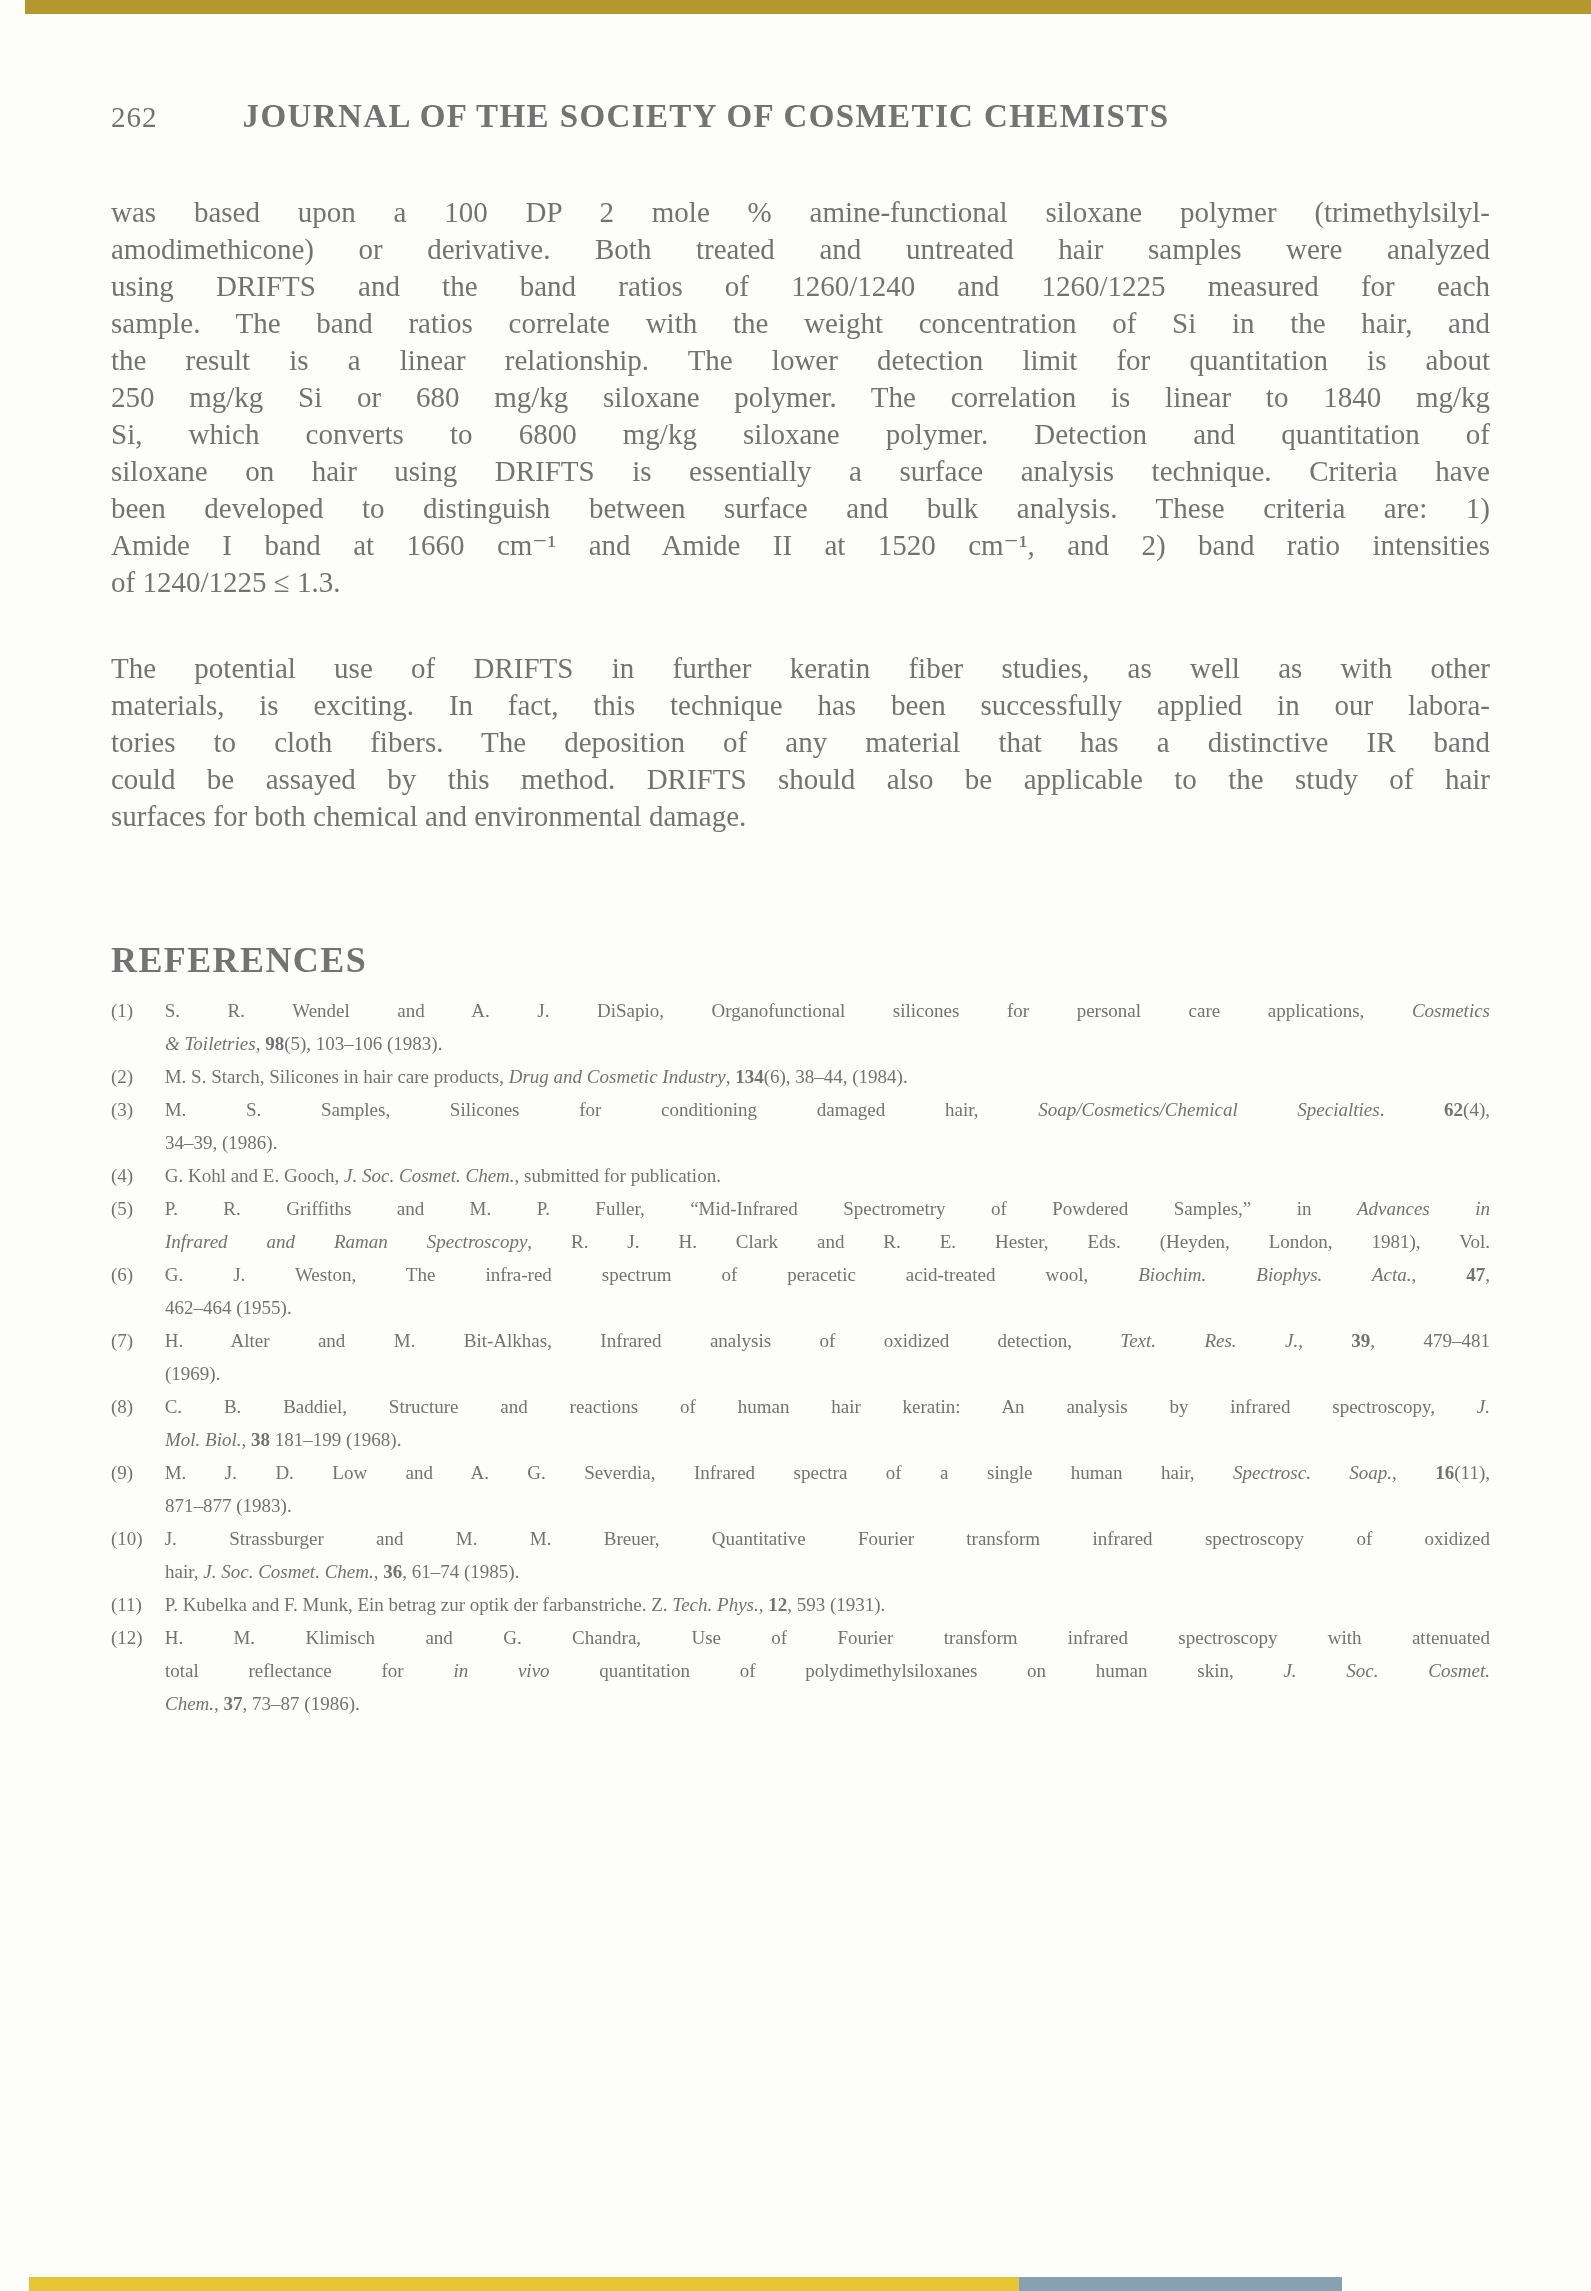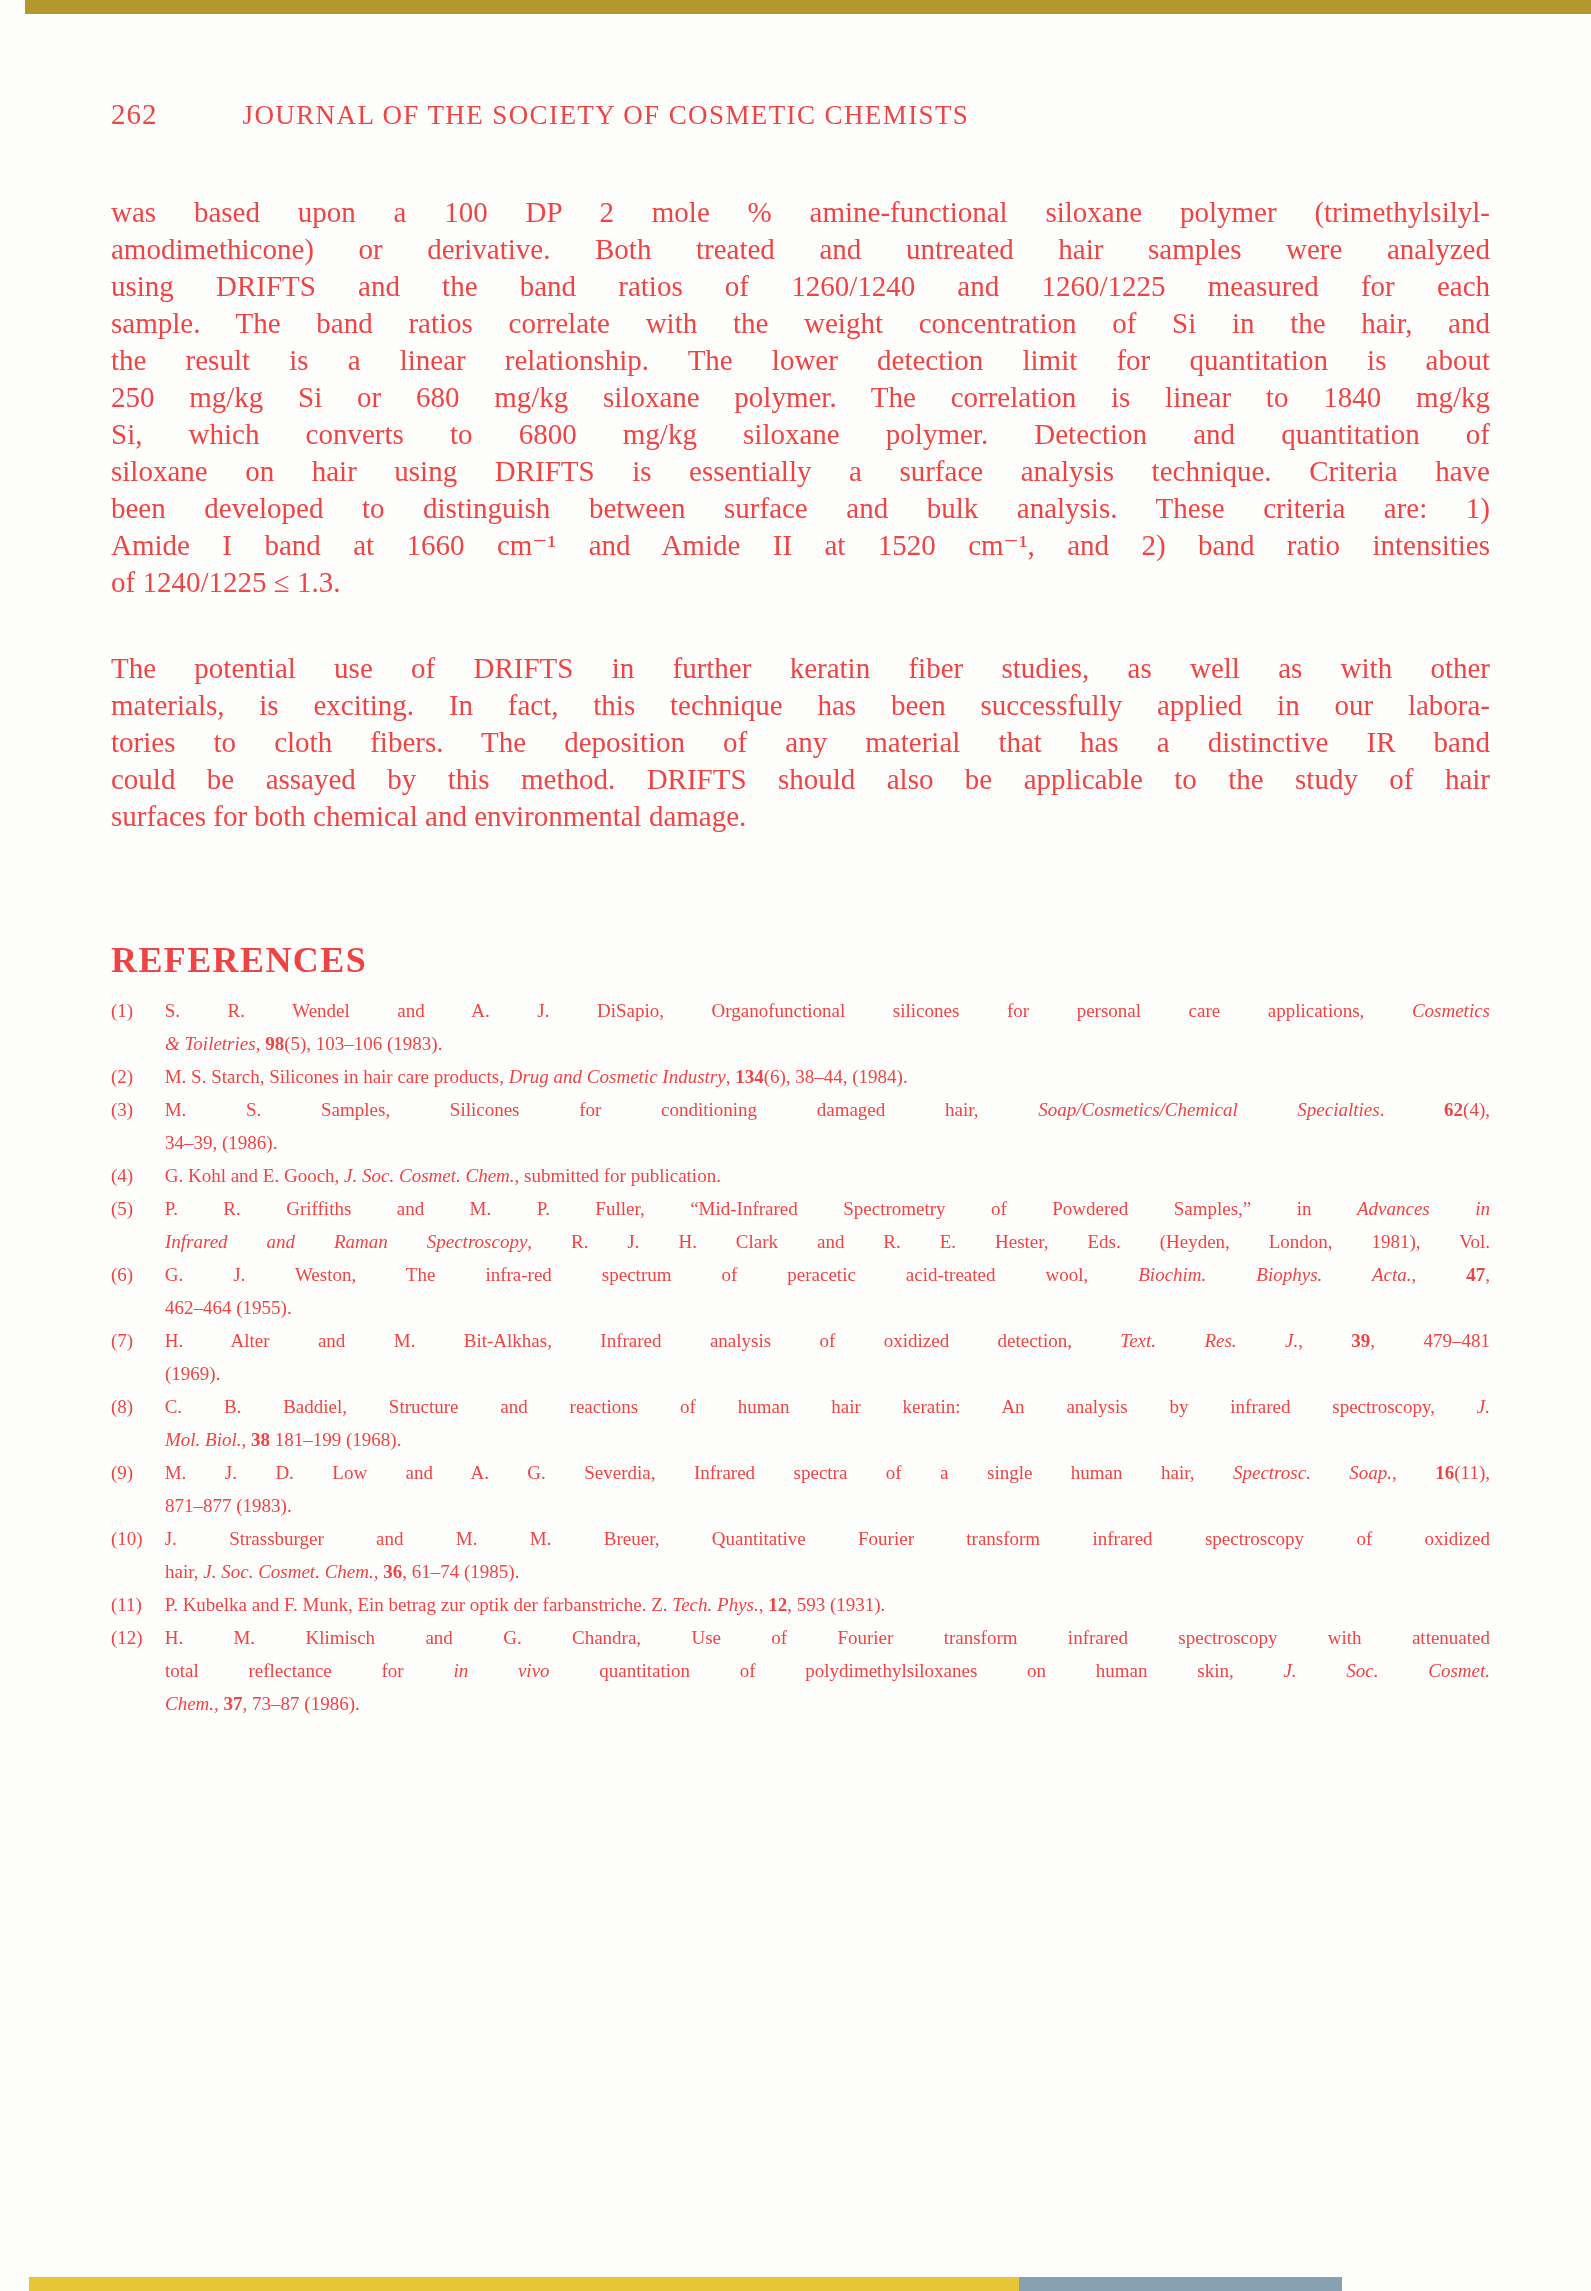--- a/index.html
+++ b/index.html
@@ -1,35 +1,35 @@
 <!DOCTYPE html>
 <html><head>
 <meta charset="utf-8">
 <style>
   html,body{margin:0;padding:0;background:#e8e8e8;}
   .page{
     position:relative;
     width:1591px;height:2291px;
     background:#fdfdfc;
     font-family:"Liberation Serif","DejaVu Serif",serif;
-    color:#ef4444;
+    color:#737373;
     overflow:hidden;
     margin:0 auto;
   }
   .edge-bar{position:absolute;}
   .edge-top{top:0;left:25px;right:0;height:13.5px;}
   .edge-bottom-yellow{top:2277px;left:29px;width:990px;height:14.5px;}
   .edge-bottom-blue{top:2277px;left:1019px;width:323px;height:14.5px;}
 
   .header{
     position:absolute;top:98px;left:111px;width:1379px;
     display:flex;align-items:baseline;
   }
   .page-num{font-size:29px;letter-spacing:1px;}
-  .running-title{font-size:27px;margin-left:85px;letter-spacing:1.4px;white-space:nowrap;}
+  .running-title{font-size:33px;margin-left:85px;letter-spacing:1.4px;white-space:nowrap;font-weight:bold;}
 
   .body-text{
     position:absolute;top:194px;left:111px;width:1379px;
     font-size:29px;line-height:37px;
   }
   .paragraph + .paragraph{margin-top:49px;}
 
   .jline{text-align:justify;text-align-last:justify;}
   .jline.last{text-align-last:left;}
 

